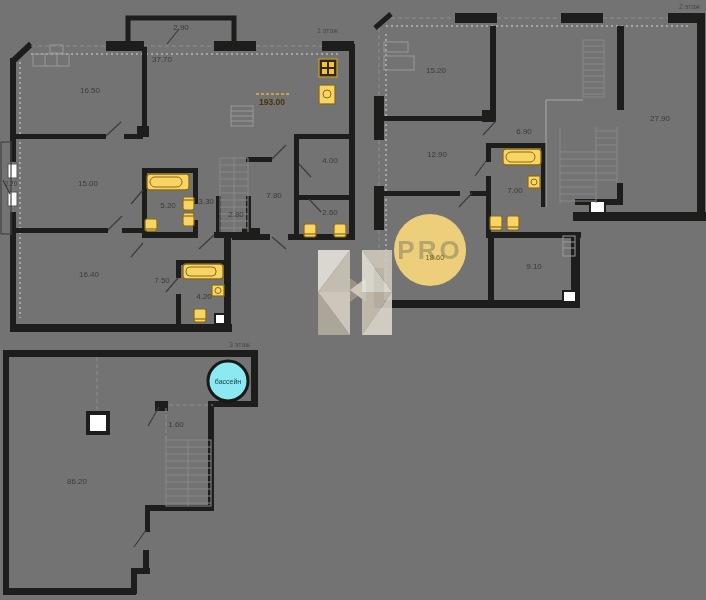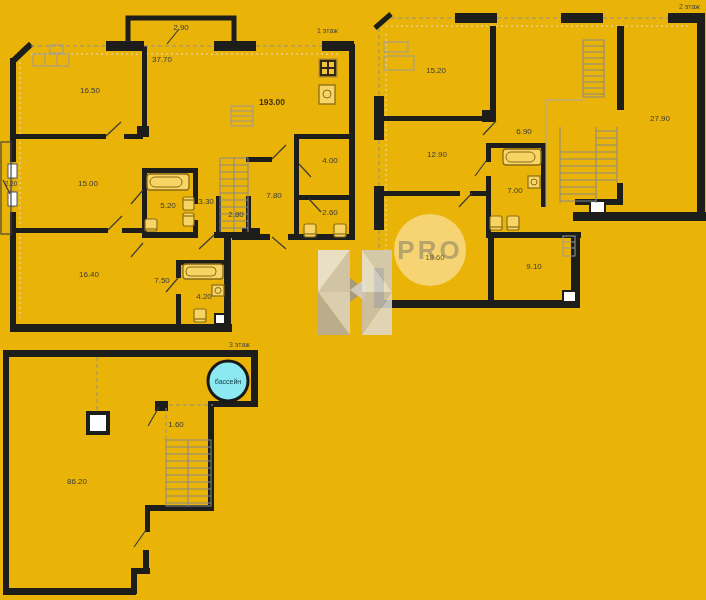--- a/index.html
+++ b/index.html
@@ -1,16 +1,16 @@
 <!DOCTYPE html>
 <html><head>
 <meta charset="utf-8">
 <style>
   html,body{margin:0;padding:0;background:#ffffff;}
-  #canvas{position:relative;width:706px;height:600px;background:#eab308;overflow:hidden;
+  #canvas{position:relative;width:706px;height:600px;background:#737373;overflow:hidden;
           font-family:"Liberation Sans", sans-serif;}
   svg text{font-family:"Liberation Sans", sans-serif;fill:#3b3b3b;font-size:8px;}
   .floor-tag{font-size:7px;fill:#4a4a4a;}
   .tiny{font-size:6.5px;}
   .total-label{font-weight:bold;fill:#45340a;font-size:8.5px;}
   .pro-text{font-size:26px;font-weight:bold;fill:#b3a26b;letter-spacing:3px;opacity:.95;}
   .hidden-area{fill:#6f5d20;font-size:7.5px;}
   .pool-text{font-size:7px;fill:#123c40;}
 </style>
 </head>

